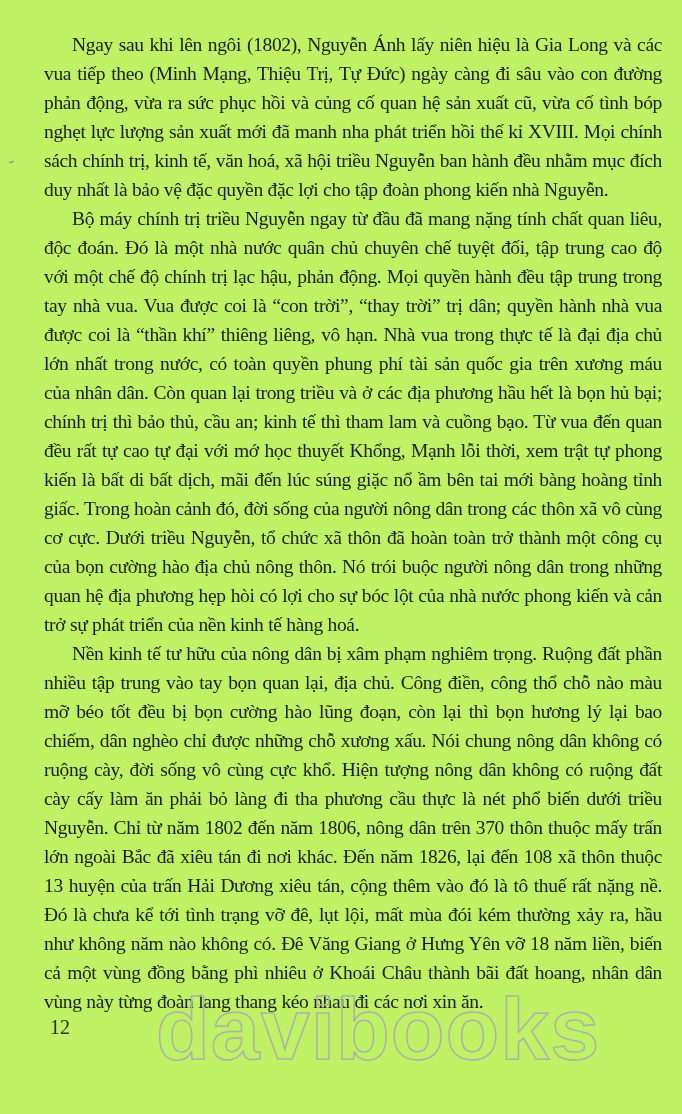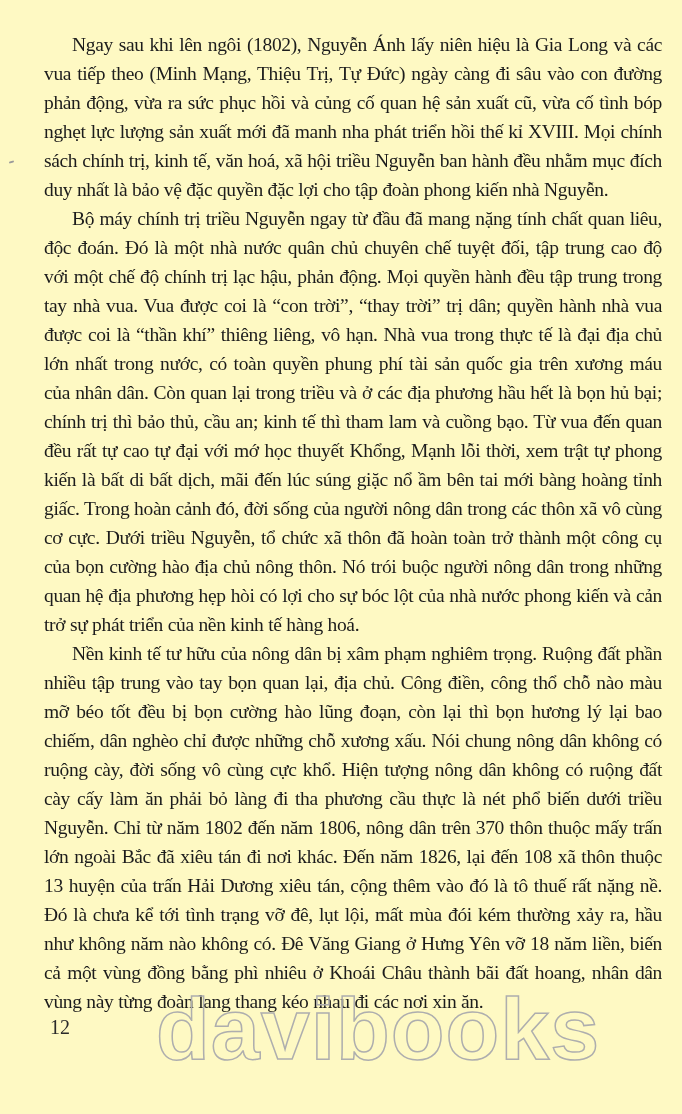--- a/index.html
+++ b/index.html
@@ -4,21 +4,21 @@
 <style>
   html, body {
     margin: 0;
     padding: 0;
     background: #ffffff;
   }
   .page {
     position: relative;
     width: 682px;
     height: 1114px;
-    background: #fef9c3;
+    background: #bef264;
     overflow: hidden;
     font-family: "Liberation Serif", serif;
     color: #1c1c1c;
   }
   .text-block {
     position: absolute;
     left: 44px;
     top: 30px;
     width: 618px;
   }

